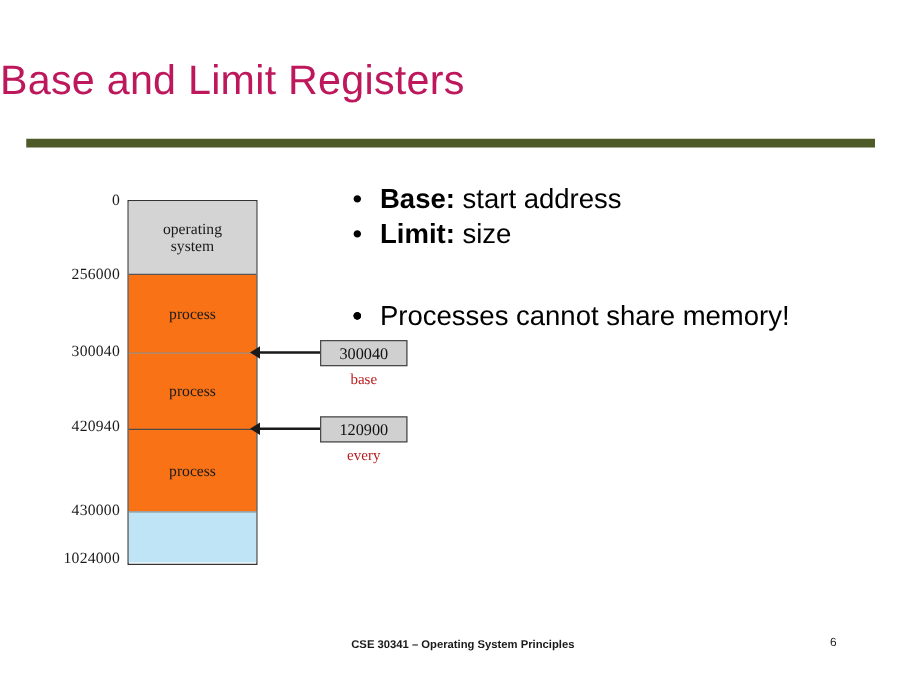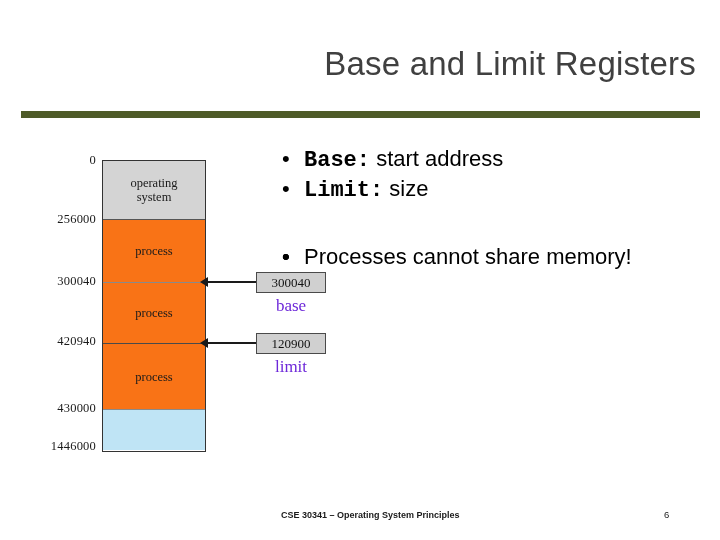--- a/index.html
+++ b/index.html
@@ -15,26 +15,26 @@
     font-family: "Liberation Sans", sans-serif;
     color: #000000;
   }
 
   
   .slide-title {
     position: absolute;
     left: 0;
     top: 44px;
     width: 696px;
-    text-align: right;
+    text-align: left;
     font-size: 33px;
     font-weight: 400;
     line-height: 40px;
     letter-spacing: 0.2px;
-    color: #404040;
+    color: #be185d;
     white-space: nowrap;
   }
   .title-rule {
     position: absolute;
     left: 21px;
     top: 111px;
     width: 679px;
     height: 7px;
     background: #4e5b28;
   }
@@ -54,21 +54,21 @@
     line-height: 28px;
     color: #000000;
   }
   .bullet .dot {
     position: absolute;
     left: 14px;
     top: 0;
     font-size: 22px;
     line-height: 28px;
   }
-  .bullet b { font-weight: bold; font-family: Liberation Mono, monospace; }
+  .bullet b { font-weight: bold; }
   .group-gap { height: 38px; }
 
   
   .figure {
     position: absolute;
     left: 14px;
     top: 148px;
     width: 270px;
     height: 312px;
   }
@@ -135,23 +135,23 @@
     align-items: center;
     justify-content: center;
     font-size: 13px;
     font-family: "Liberation Serif", serif;
     color: #111111;
   }
   .callout-label {
     position: absolute;
     width: 70px;
     text-align: center;
-    font-size: 17px;
-    font-family: "Liberation Serif", serif;
-    color: #6d28d9;
+    font-size: 12px;
+    font-family: "Liberation Serif", serif;
+    color: #b91c1c;
   }
   .arrow-line {
     position: absolute;
     height: 2px;
     background: #1a1a1a;
   }
   .arrow-head {
     position: absolute;
     width: 0;
     height: 0;
@@ -188,21 +188,21 @@
 <div class="title-rule"></div>
 
 <div class="figure">
 
   <div class="addr-col">
     <div class="addr" style="top:6px;">0</div>
     <div class="addr" style="top:65px;">256000</div>
     <div class="addr" style="top:127px;">300040</div>
     <div class="addr" style="top:187px;">420940</div>
     <div class="addr" style="top:254px;">430000</div>
-    <div class="addr" style="top:292px;">1446000</div>
+    <div class="addr" style="top:292px;">1024000</div>
   </div>
 
   <div class="mem">
     <div class="seg seg-os" style="top:0; height:59px; flex-direction:column;">
       <span>operating</span>
       <span>system</span>
     </div>
     <div class="seg seg-proc seg-line-thin" style="top:59px; height:63px;">
       <span>process</span>
     </div>
@@ -220,21 +220,21 @@
   <div class="callout" style="left:242px; top:124px;">
     <span>300040</span>
   </div>
   <div class="callout-label" style="left:242px; top:148px;">base</div>
 
   <div class="arrow-line" style="left:192px; top:194px; width:50px;"></div>
   <div class="arrow-head" style="left:186px; top:190px;"></div>
   <div class="callout" style="left:242px; top:185px;">
     <span>120900</span>
   </div>
-  <div class="callout-label" style="left:242px; top:209px;">limit</div>
+  <div class="callout-label" style="left:242px; top:209px;">every</div>
 
 </div>
 
 <div class="body-col">
 
   <div class="bullet-group">
     <div class="bullet">
       <span class="dot">•</span>
       <b>Base:</b><span> start address</span>
     </div>

